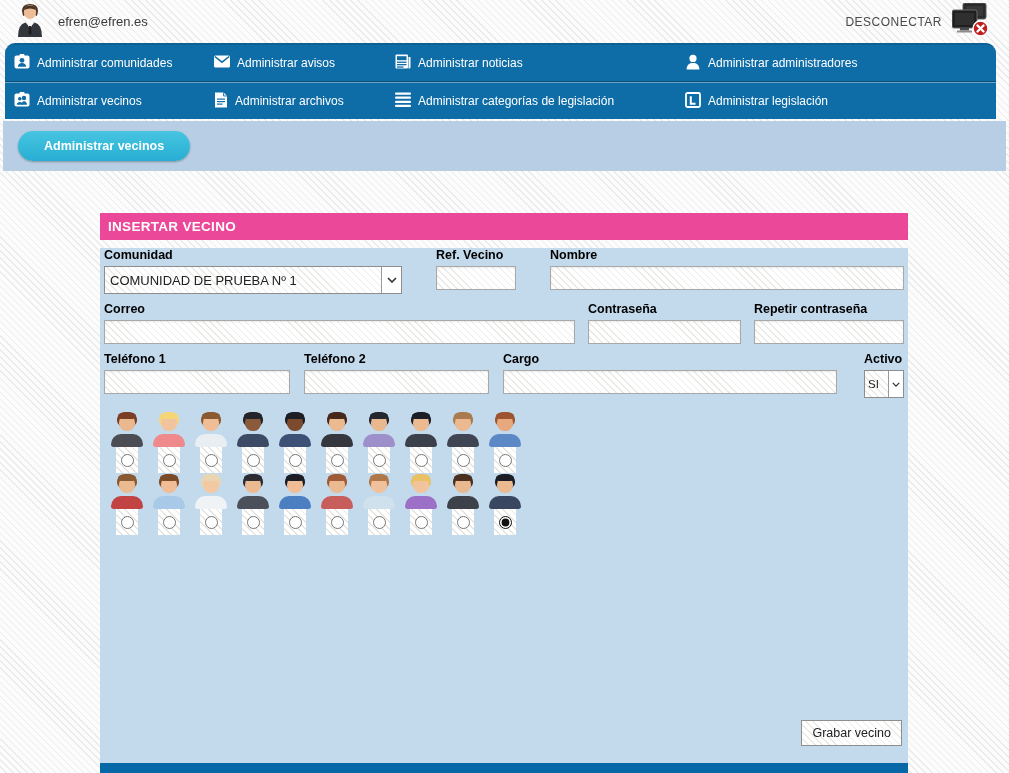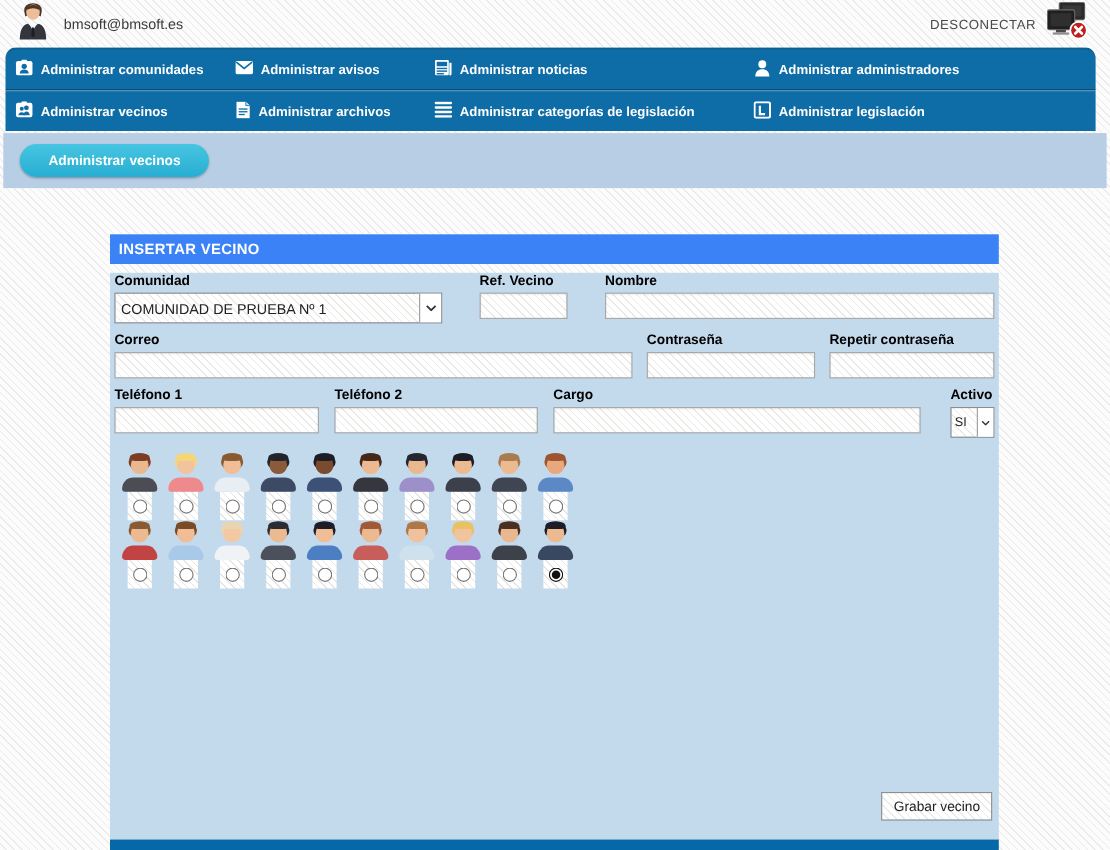--- a/index.html
+++ b/index.html
@@ -20,34 +20,34 @@
   .topbar .logout-icon { cursor:pointer; }
 
   
   .nav { margin:0 13px 0 5px; background:#0e6da7; border-radius:10px 10px 0 0;
          border-top:2px solid #0c6092; }
   .nav-row { display:grid; grid-template-columns:200px 181px 290px 1fr;
              align-items:center; height:37px; padding-left:9px; }
   .nav-row.first { border-bottom:1px solid rgba(0,0,0,.28); }
   .nav-row.second { border-top:1px solid rgba(255,255,255,.38); }
   .nav-item { display:flex; align-items:center; gap:7px; color:#fff; font-size:12px;
-              font-weight:700; cursor:pointer; white-space:nowrap; }
+              font-weight:400; cursor:pointer; white-space:nowrap; }
   .nav-item svg { flex:0 0 auto; }
 
   
   .toolbar { margin:2px 3px 0 3px; background:#b7cee4; height:50px;
              display:flex; align-items:center; padding-left:15px; }
   .pill-btn { background:linear-gradient(#47c5e1,#27aed2); color:#fff; font-weight:700;
               font-size:12.5px; border:none; border-radius:17px; padding:8px 26px;
               box-shadow:0 1px 2px rgba(0,0,0,.3); cursor:pointer;
               font-family:"Liberation Sans",sans-serif; }
 
   
   .panel { margin:19px 0 0 100px; width:808px; }
-  .panel-header { background:#3b82f6; color:#fff; font-weight:700; font-size:13.5px;
+  .panel-header { background:#ec4899; color:#fff; font-weight:700; font-size:13.5px;
                   height:27px; line-height:27px; padding-left:8px; letter-spacing:.3px;margin-top:42px; }
   .panel-body { background:#c3d9ec; padding:0 4px; height:515px; position:relative; }
   .panel-footer { background:#0768a8; height:30px; }
 
   .frow { display:grid; column-gap:34px; margin-top:8px; }
   .frow.r1 { grid-template-columns:298px 80px 1fr; }
   .frow.r2 { grid-template-columns:1fr; }
   .frow.r3 { grid-template-columns:1fr 153px 150px; column-gap:13px; }
   .frow.r4 { grid-template-columns:186px 185px 334px 1fr; column-gap:14px; }
   .fgroup label { display:block; font-size:12.5px; font-weight:700; color:#000000;
@@ -110,21 +110,21 @@
   <span>
     <svg width="32" height="36" viewBox="0 0 30 36">
       <path d="M7 9 Q7 2 15 2 Q23 2 23 9 L22 14 Q15 9 8 14 Z" fill="#4a3526"></path>
       <ellipse cx="15" cy="10" rx="6.2" ry="7" fill="#ecbd96"></ellipse>
       <path d="M9 8 Q9.5 3.5 15 3.5 Q20.5 3.5 21 8 Q15 5 9 8 Z" fill="#4a3526"></path>
       <path d="M3 35 Q3 22 10.5 20.5 L15 25 L19.5 20.5 Q27 22 27 35 Z" fill="#33373d"></path>
       <path d="M11.5 20.5 L15 27 L18.5 20.5 L15 23 Z" fill="#f2f2f2"></path>
       <path d="M14.1 24 L15.9 24 L16.6 31 L15 33.2 L13.4 31 Z" fill="#1d1d1d"></path>
     </svg>
   </span>
-  <span class="email">bmsoft@bmsoft.es</span>
+  <span class="email">efren@efren.es</span>
   <span class="spacer"></span>
   <span class="logout-label">DESCONECTAR</span>
   <span class="logout-icon">
     <svg width="37" height="34" viewBox="0 0 37 34">
       <rect x="11" y="0" width="23" height="16" rx="2" fill="#2a2a2a" stroke="#5a5a5a"></rect>
       <rect x="14" y="3" width="17" height="10" fill="#383838"></rect>
       <rect x="0" y="7" width="25" height="18" rx="2" fill="#1f1f1f" stroke="#6a6a6a"></rect>
       <rect x="3" y="10" width="19" height="12" fill="#2f2f2f"></rect>
       <rect x="8" y="25" width="9" height="2.5" fill="#4a4a4a"></rect>
       <rect x="5" y="27.5" width="15" height="2" fill="#8c8c8c"></rect>

